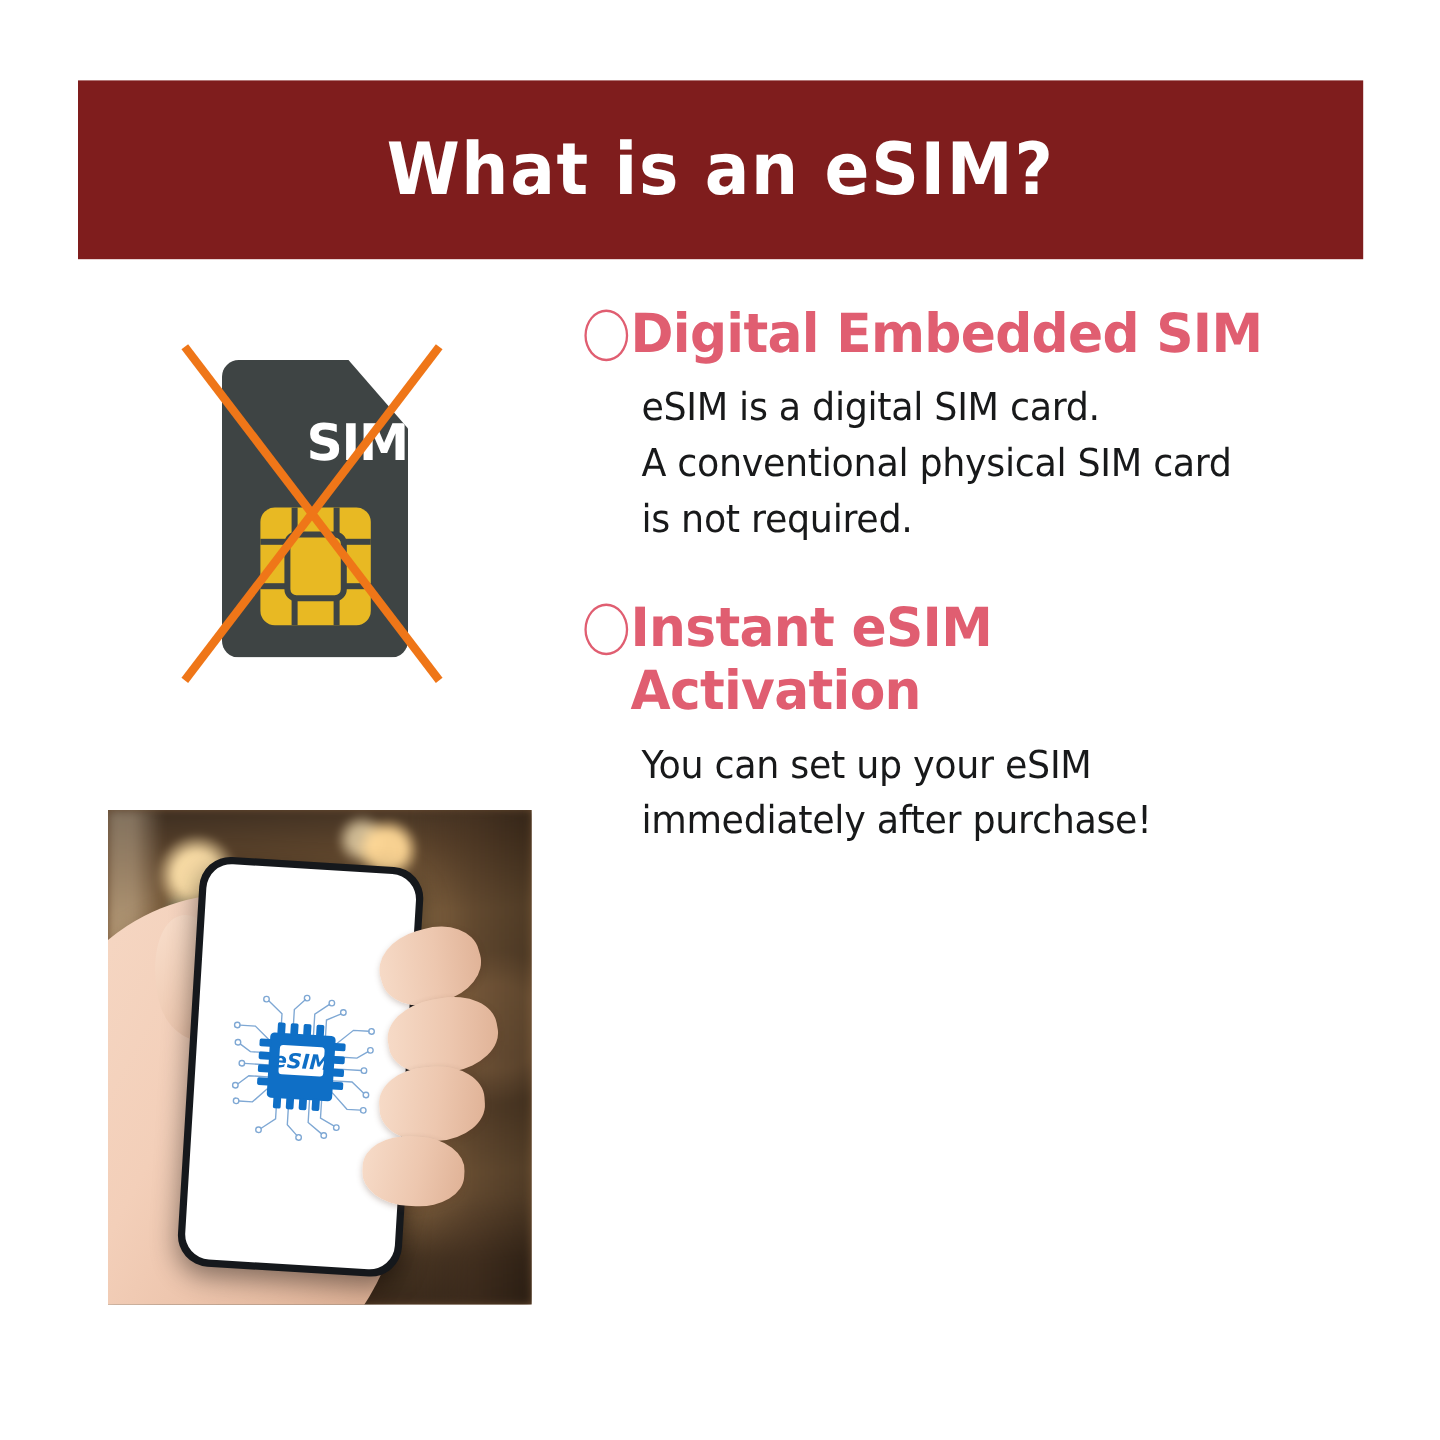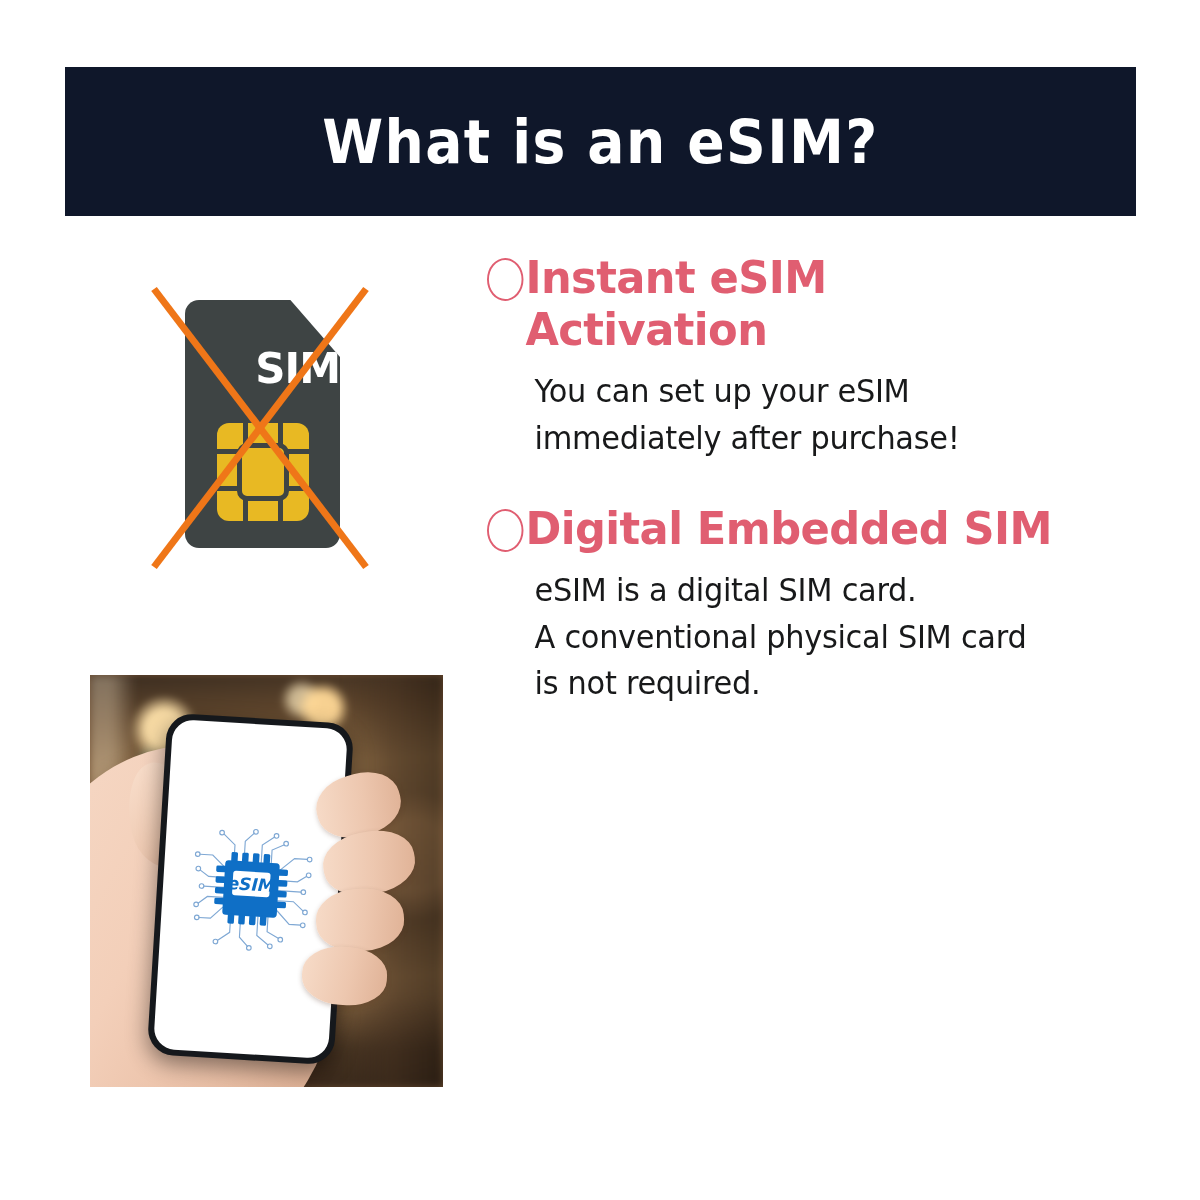--- a/index.html
+++ b/index.html
@@ -16,21 +16,21 @@
     -webkit-font-smoothing: antialiased;
   }
 
   
   .banner {
     position: absolute;
     left: 65px;
     top: 67px;
     width: 1071px;
     height: 149px;
-    background: #0f172a;
+    background: #7f1d1d;
     display: flex;
     align-items: center;
     justify-content: center;
   }
   .banner-title {
     color: #ffffff;
     font-family: "DejaVu Sans", sans-serif;
     font-weight: bold;
     font-size: 60px;
     letter-spacing: 1.5px;
@@ -357,38 +357,38 @@
   <div class="finger f3"></div>
   <div class="finger f4"></div>
 </div>
 
 <div class="content">
 
   <div class="block">
     <h2 class="heading">
       <span class="ring"></span>
       <span class="heading-text">
+        <span>Digital Embedded SIM</span>
+      </span>
+    </h2>
+    <p class="body">
+      <span>eSIM is a digital SIM card.</span>
+      <span>A conventional physical SIM card</span>
+      <span>is not required.</span>
+    </p>
+  </div>
+
+  <div class="block">
+    <h2 class="heading">
+      <span class="ring"></span>
+      <span class="heading-text">
         <span>Instant eSIM</span>
         <span class="l2">Activation</span>
       </span>
     </h2>
     <p class="body">
       <span>You can set up your eSIM</span>
       <span>immediately after purchase!</span>
     </p>
   </div>
 
-  <div class="block">
-    <h2 class="heading">
-      <span class="ring"></span>
-      <span class="heading-text">
-        <span>Digital Embedded SIM</span>
-      </span>
-    </h2>
-    <p class="body">
-      <span>eSIM is a digital SIM card.</span>
-      <span>A conventional physical SIM card</span>
-      <span>is not required.</span>
-    </p>
-  </div>
-
 
 </div>
 
 </body></html>

